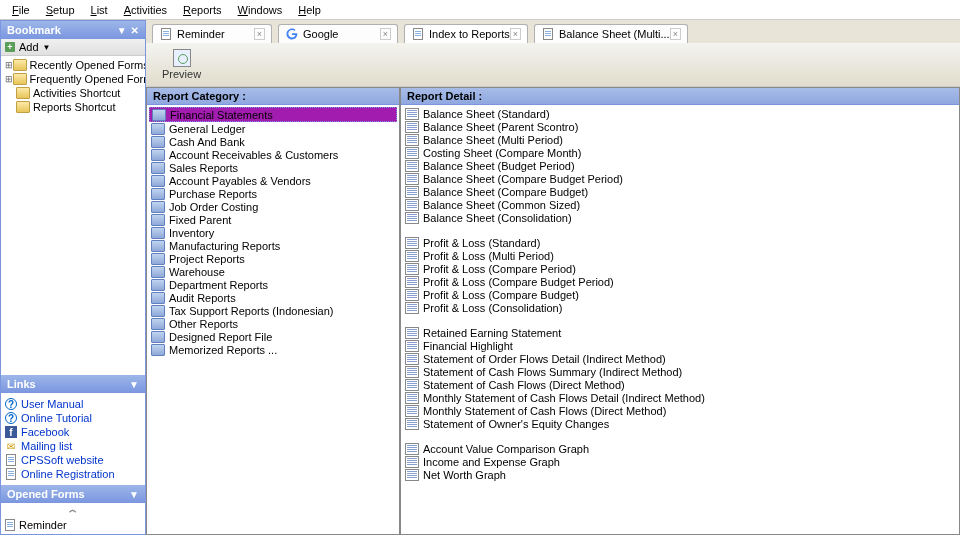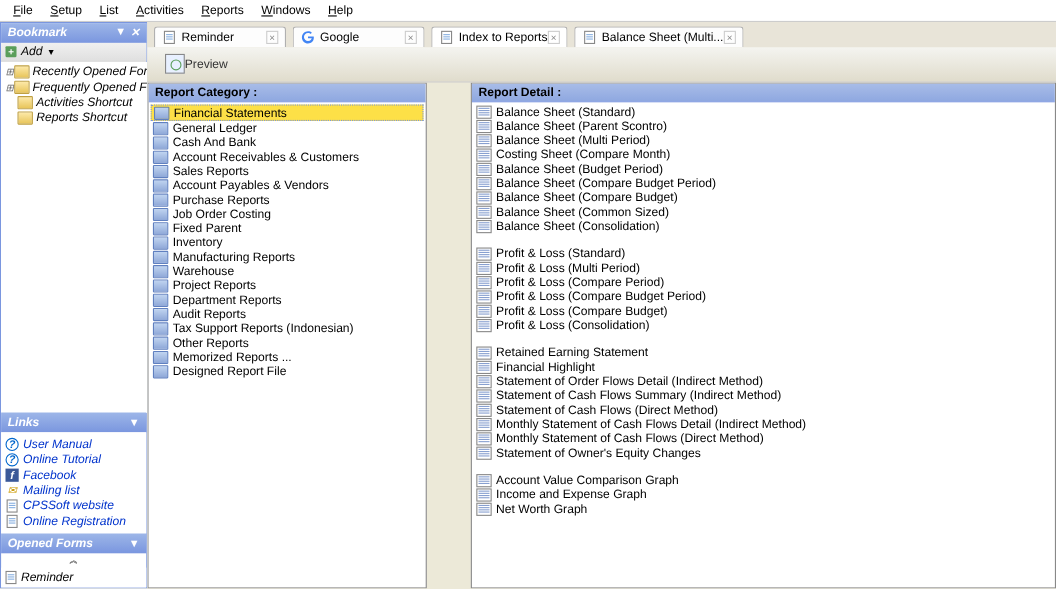--- a/index.html
+++ b/index.html
@@ -7,21 +7,21 @@
 
 
 .menubar { background: #fff; height: 20px; display: flex; align-items: center; padding: 0 4px; border-bottom: 1px solid #ccc; }
 .menubar span { padding: 2px 8px; cursor: default; }
 .menubar span u { text-decoration: underline; }
 
 
 .main { display: flex; height: 515px; }
 
 
-.sidebar { width: 134px; background: #fff; border: 1px solid #7a96df; display: flex; flex-direction: column; font-style: italic; }
+.sidebar { width: 146px; background: #fff; border: 1px solid #7a96df; display: flex; flex-direction: column; }
 
 .panel-header { background: linear-gradient(#9db6e8, #7a96df); color: #fff; font-weight: bold; padding: 2px 6px; display: flex; justify-content: space-between; align-items: center; height: 18px; }
 .panel-header .title { flex: 1; }
 .panel-header .controls { display: flex; gap: 4px; font-size: 10px; }
 
 .add-bar { background: linear-gradient(#f0f0f0, #e0e0e0); padding: 2px 4px; display: flex; align-items: center; border-bottom: 1px solid #ccc; }
 .add-plus { width: 10px; height: 10px; background: #5a9e5a; color: #fff; font-weight: bold; display: inline-flex; align-items: center; justify-content: center; font-size: 9px; margin-right: 4px; border-radius: 1px; }
 
 .tree { flex: 1; padding: 2px; overflow: auto; background: #fff; }
 .tree-item { display: flex; align-items: center; padding: 1px 2px; white-space: nowrap; }
@@ -44,33 +44,33 @@
 .tabbar { display: flex; padding: 4px 6px 0 6px; gap: 6px; background: #e8e4d8; }
 .tab { background: #fdfdfd; border: 1px solid #b0b0b0; border-bottom: none; padding: 2px 6px; display: flex; align-items: center; border-radius: 3px 3px 0 0; min-width: 120px; }
 .tab.active { background: #fff; }
 .tab .tabicon { width: 14px; height: 14px; margin-right: 4px; display: inline-flex; align-items: center; justify-content: center; }
 .tab .closex { margin-left: auto; color: #888; padding: 0 2px; border: 1px solid #ccc; font-size: 9px; }
 .icon-doc { border: 1px solid #888; background: #fff; width: 10px; height: 12px; position: relative; }
 .icon-doc::after { content: ""; position: absolute; top: 2px; left: 1px; right: 1px; height: 1px; background: #88b0e0; box-shadow: 0 2px 0 #88b0e0, 0 4px 0 #88b0e0; }
 
 
 .toolbar { background: linear-gradient(#f4f4f0, #e0dccc); padding: 4px 8px; display: flex; border-bottom: 1px solid #ccc; }
-.tool-btn { display: flex; flex-direction: row; align-items: center; padding: 2px 8px; color: #333; cursor: pointer; }
+.tool-btn { display: flex; flex-direction: column; align-items: center; padding: 2px 8px; color: #333; cursor: pointer; }
 .tool-btn .ticon { width: 18px; height: 18px; border: 1px solid #888; background: #e8f0ff; margin-bottom: 1px; position: relative; }
 .tool-btn .ticon::after { content: ""; position: absolute; width: 8px; height: 8px; border: 1px solid #5a9e5a; border-radius: 50%; top: 4px; left: 4px; }
 
 
-.columns { display: flex; flex: 1; overflow: hidden; gap: 40px; }
+.columns { display: flex; flex: 1; overflow: hidden; }
 .col { flex: 0 0 auto; border: 1px solid #888; background: #fff; overflow: auto; }
 .col-left { width: 254px; }
 .col-right { flex: 1; }
 .col-header { background: linear-gradient(#a8bce8, #8fa8e0); color: #000; font-weight: bold; padding: 2px 6px; border-bottom: 1px solid #7a96df; position: sticky; top: 0; }
 .list { padding: 2px; }
 .list-item { display: flex; align-items: center; padding: 0.5px 2px; white-space: nowrap; }
-.list-item.selected { background: #fde047; border: 1px dotted #7a96df; }
+.list-item.selected { background: #a21caf; border: 1px dotted #7a96df; }
 .cat-icon { width: 14px; height: 12px; background: linear-gradient(#c0d4f0, #8fa8d8); border: 1px solid #6080c0; border-radius: 1px; margin-right: 4px; flex-shrink: 0; }
 .rep-icon { width: 14px; height: 12px; background: #fff; border: 1px solid #888; margin-right: 4px; flex-shrink: 0; position: relative; }
 .rep-icon::before { content: ""; position: absolute; top: 1px; left: 1px; right: 1px; height: 1px; background: #88a0d0; box-shadow: 0 2px 0 #88a0d0, 0 4px 0 #88a0d0, 0 6px 0 #88a0d0; }
 .spacer { height: 12px; }
 
 </style>
 </head>
 <body>
 
 <div class="menubar" id="menubar">
@@ -256,49 +256,49 @@
             <div class="list-item">
               <span class="cat-icon"></span>
               <span>Inventory</span>
             </div>
             <div class="list-item">
               <span class="cat-icon"></span>
               <span>Manufacturing Reports</span>
             </div>
             <div class="list-item">
               <span class="cat-icon"></span>
+              <span>Project Reports</span>
+            </div>
+            <div class="list-item">
+              <span class="cat-icon"></span>
               <span>Warehouse</span>
             </div>
             <div class="list-item">
               <span class="cat-icon"></span>
-              <span>Project Reports</span>
-            </div>
-            <div class="list-item">
-              <span class="cat-icon"></span>
               <span>Department Reports</span>
             </div>
             <div class="list-item">
               <span class="cat-icon"></span>
               <span>Audit Reports</span>
             </div>
             <div class="list-item">
               <span class="cat-icon"></span>
               <span>Tax Support Reports (Indonesian)</span>
             </div>
             <div class="list-item">
               <span class="cat-icon"></span>
               <span>Other Reports</span>
             </div>
             <div class="list-item">
               <span class="cat-icon"></span>
+              <span>Designed Report File</span>
+            </div>
+            <div class="list-item">
+              <span class="cat-icon"></span>
               <span>Memorized Reports ...</span>
-            </div>
-            <div class="list-item">
-              <span class="cat-icon"></span>
-              <span>Designed Report File</span>
             </div>
           </div>
       </div>
       <div class="col col-right">
         <div class="col-header">Report Detail :</div>
         <div class="list" id="detail-list">
             <div class="list-item">
               <span class="rep-icon"></span>
               <span>Balance Sheet (Standard)</span>
             </div>

